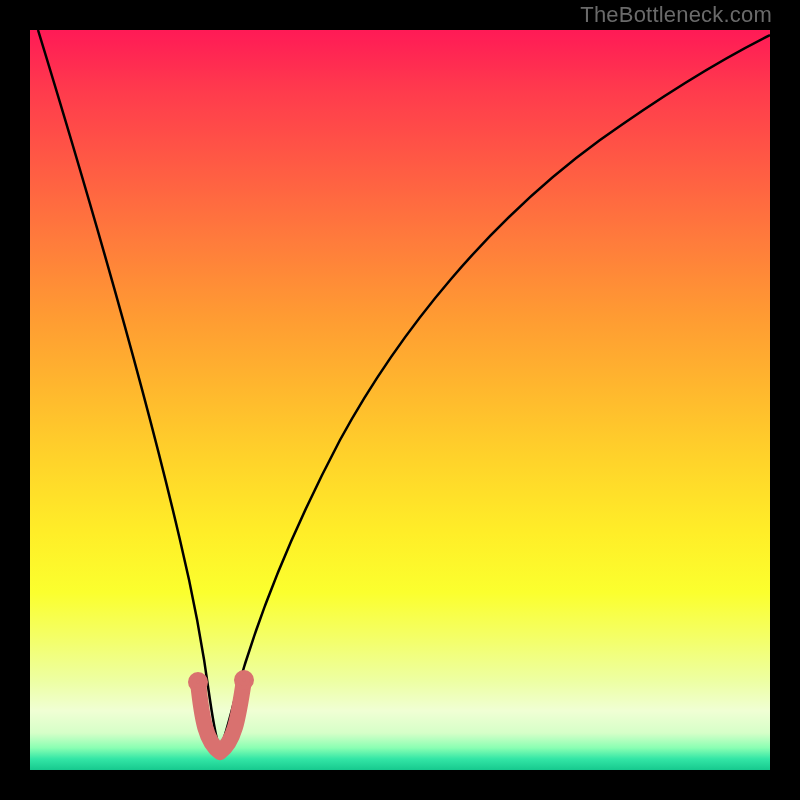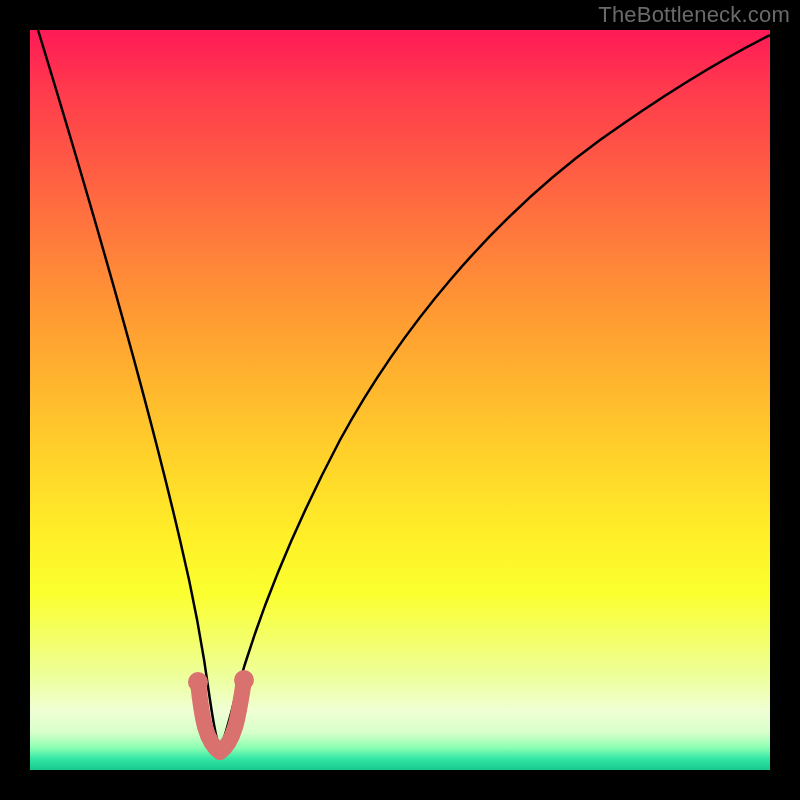--- a/index.html
+++ b/index.html
@@ -39,21 +39,21 @@
       #f0ffd4 92%,
       #d6ffc8 95%,
       #8affb3 97%,
       #33e6a6 98.5%,
       #17c98e 100%
     );
   }
   .watermark {
     position: absolute;
     top: 2px;
-    right: 10px;
+    right: 28px;
     color: #6a6a6a;
     font-size: 22px;
     font-weight: 500;
     letter-spacing: 0.2px;
   }
   svg.curve {
     position: absolute;
     left: 0;
     top: 0;
     width: 740px;

